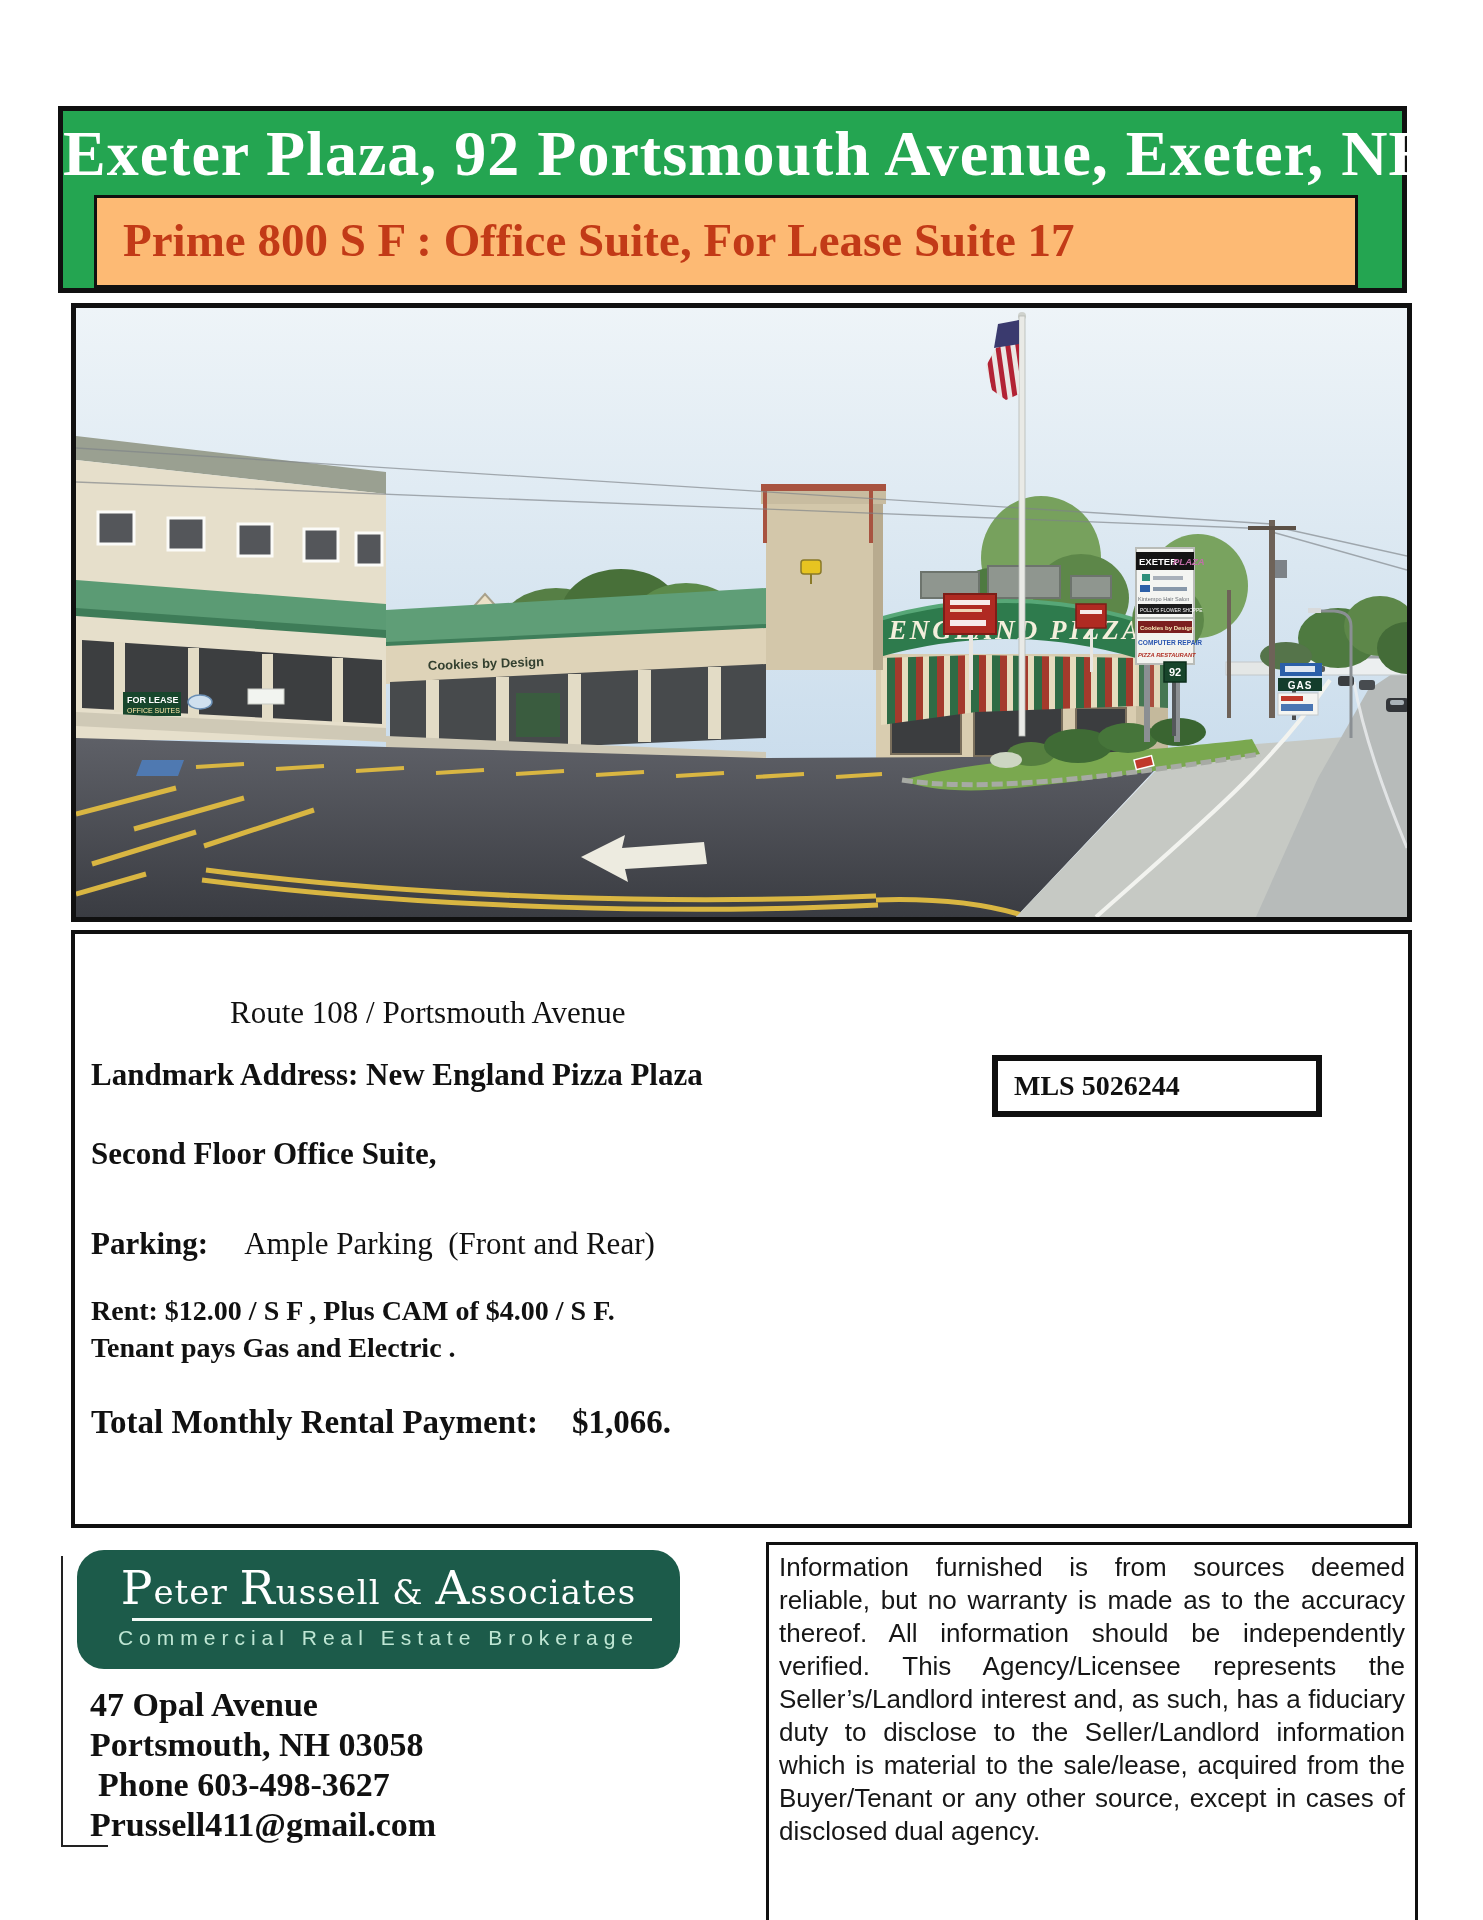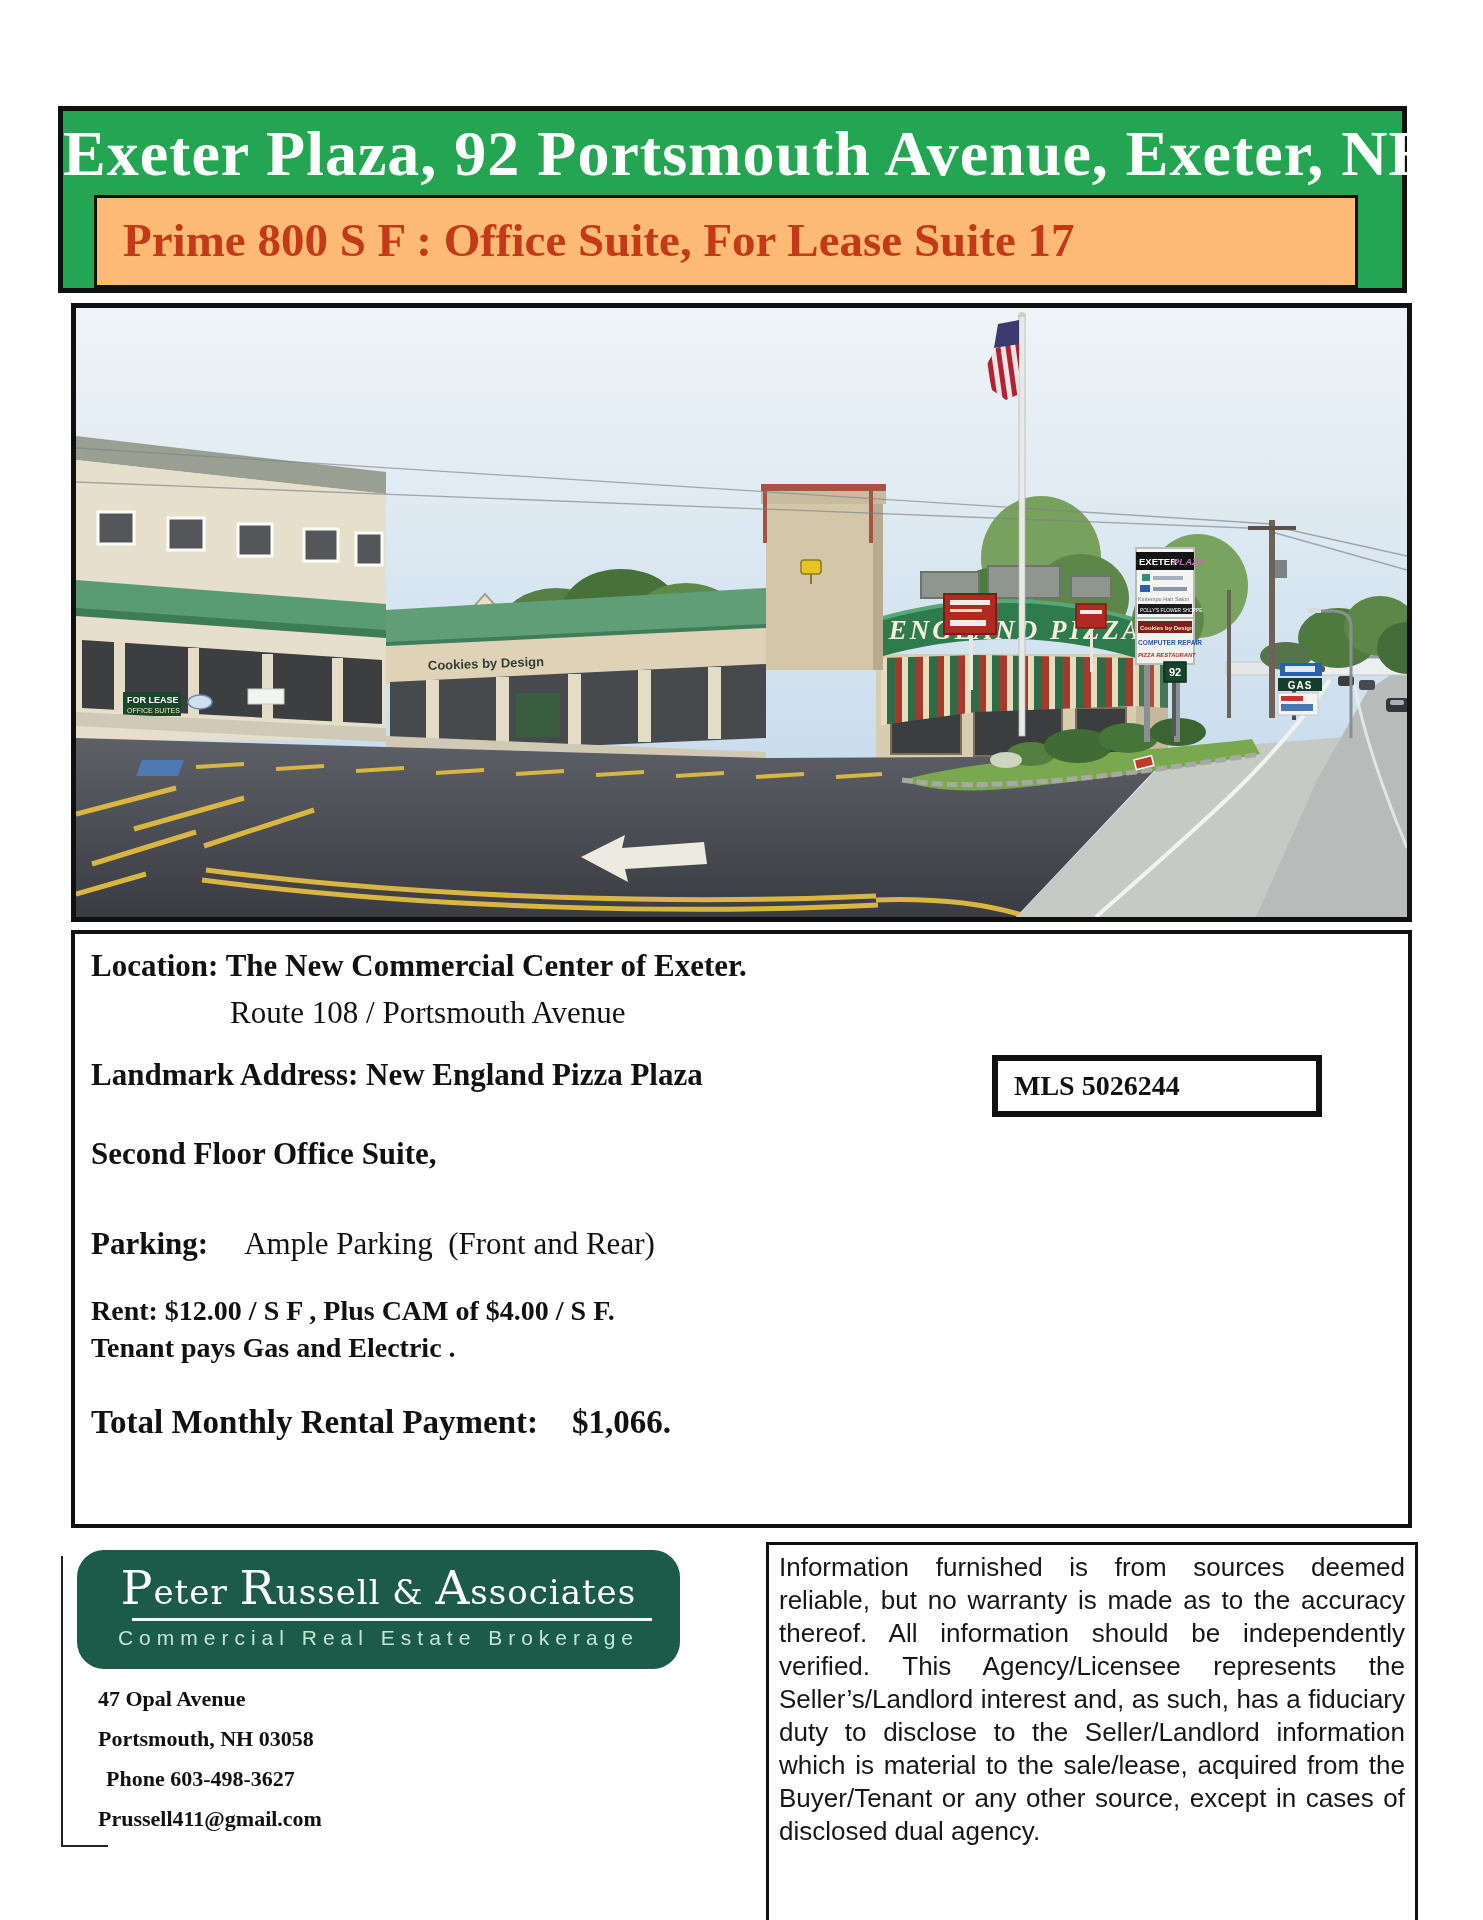--- a/index.html
+++ b/index.html
@@ -38,21 +38,21 @@
   .broker-rule-v{position:absolute;left:61px;top:1556px;width:2px;height:291px;background:#222;}
   .broker-rule-h{position:absolute;left:61px;top:1845px;width:47px;height:2px;background:#222;}
   .brand-box{position:absolute;left:77px;top:1550px;width:603px;height:119px;background:#1c5b4a;border-radius:27px;}
   .brand-name{position:absolute;left:0;right:0;top:10px;text-align:center;color:#fff;
               font-family:"DejaVu Serif",serif;font-size:34px;letter-spacing:1px;white-space:nowrap;}
   .brand-name .cap{font-size:47px;}
   .brand-rule{position:absolute;left:55px;right:28px;top:68px;height:3px;background:#f2faf6;}
   .brand-tagline{position:absolute;left:0;right:0;top:76px;text-align:center;color:#bfe6d4;
                  font-family:"Liberation Sans",sans-serif;font-size:21px;letter-spacing:6px;
                  white-space:nowrap;}
-  .contact-line{position:absolute;left:98px;font-size:22px;font-weight:bold;white-space:nowrap;}
+  .contact-line{position:absolute;left:90px;font-size:34px;font-weight:bold;white-space:nowrap;}
 
   
   .disclaimer-box{position:absolute;left:766px;top:1542px;width:652px;height:382px;
                   box-sizing:border-box;border:3px solid #101010;background:#fff;
                   padding:6px 10px 0 10px;}
   .disclaimer-text{font-family:"Liberation Sans",sans-serif;font-size:26px;line-height:33px;
                    text-align:justify;color:#161616;}
 
   
   text{font-family:"Liberation Sans",sans-serif;}
@@ -324,21 +324,20 @@
         <rect x="1202" y="370" width="44" height="13" fill="#143d2c"></rect>
         <text x="1224" y="380.5" font-size="10" font-weight="bold" fill="#fff" text-anchor="middle" letter-spacing="1">GAS</text>
         <rect x="1202" y="385" width="40" height="22" fill="#f4f5f2" stroke="#c3c8ca"></rect>
         <rect x="1205" y="388" width="22" height="5" fill="#c0392b"></rect>
         <rect x="1205" y="396" width="32" height="7" fill="#2b5fa8" opacity="0.85"></rect>
       </g>
     </svg>
   </div>
 
   <div class="details-box">
-    <div class="dline d-bold fs31" style="left:16px;top:14px;">Location: The New Commercial Center of Exeter.</div>
     <div class="dline fs31" style="left:155px;top:61px;">Route 108 / Portsmouth Avenue</div>
     <div class="dline d-bold fs31" style="left:16px;top:123px;">Landmark Address: New England Pizza Plaza</div>
     <div class="mls-box">
       <span class="mls-text">MLS 5026244</span>
     </div>
     <div class="dline d-bold fs31" style="left:16px;top:202px;">Second Floor Office Suite,</div>
     <div class="dline fs31" style="left:16px;top:292px;"><span class="d-bold">Parking:</span><span style="display:inline-block;width:36px;"></span><span>Ample Parking  (Front and Rear)</span></div>
     <div class="dline d-bold fs28" style="left:16px;top:361px;">Rent: $12.00 / S F , Plus CAM of $4.00 / S F.</div>
     <div class="dline d-bold fs28" style="left:16px;top:398px;">Tenant pays Gas and Electric .</div>
     <div class="dline d-bold fs33" style="left:16px;top:470px;"><span>Total Monthly Rental Payment:</span><span style="display:inline-block;width:34px;"></span><span>$1,066.</span></div>

